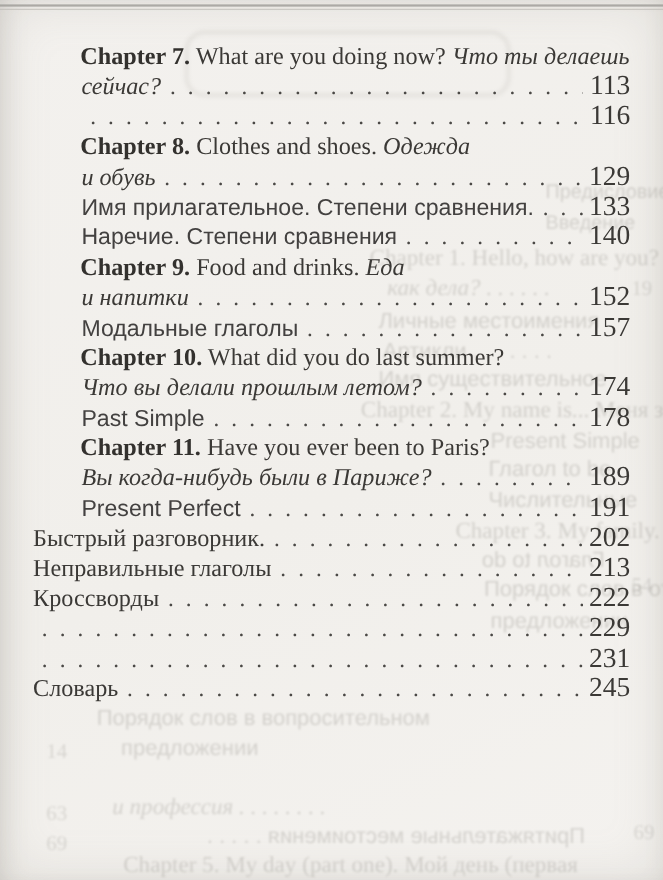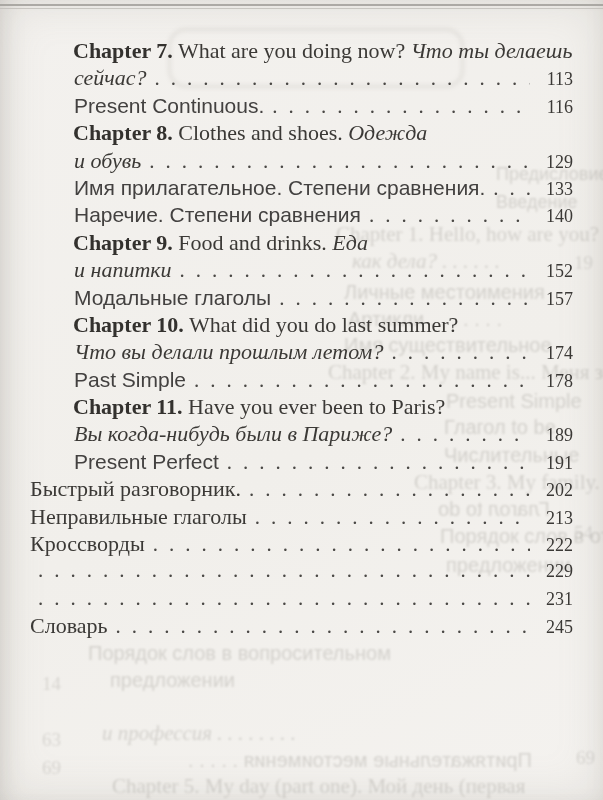--- a/index.html
+++ b/index.html
@@ -34,21 +34,21 @@
   .row{display:flex;align-items:baseline;height:27.4px;line-height:27.4px;
        font-size:22px;white-space:nowrap;}
   .row.ind{padding-left:44px;}
   .txt{flex:0 0 auto;}
   .seg-chapter{font-weight:bold;color:#33312e;margin-left:43px;}
   .seg-en{color:#3b3936;}
   .seg-ru{font-style:italic;color:#3b3936;}
   .seg-sub{font-family:"Liberation Sans",sans-serif;font-size:21px;color:#434140;}
   .leader{flex:1 1 auto;overflow:hidden;text-align:right;letter-spacing:11px;
           margin:0 3px 0 8px;color:#4a4845;font-size:21px;}
-  .page-num{flex:0 0 auto;min-width:40px;text-align:right;font-size:18px;color:#3b3936;}
+  .page-num{flex:0 0 auto;min-width:40px;text-align:right;font-size:25px;color:#3b3936;}
 </style>
 </head>
 <body>
 
 <div class="page">
   <div class="top-rule-1"></div>
   <div class="top-rule-2"></div>
 
   <div class="ghost-layer">
     <div class="ghost-rect"></div>
@@ -83,21 +83,20 @@
   <div class="toc">
       <div class="row">
         <span class="txt"><span class="seg-chapter">Chapter 7.</span><span class="seg-en"> What are you doing now? </span><span class="seg-ru">Что ты делаешь</span></span>
       </div>
       <div class="row ind">
         <span class="txt"><span class="seg-ru">сейчас?</span></span>
         <span class="leader">........................................</span>
         <span class="page-num">113</span>
       </div>
       <div class="row ind">
-        <span class="txt"><span class="seg-sub">Present Continuous.</span></span>
         <span class="leader">........................................</span>
         <span class="page-num">116</span>
       </div>
       <div class="row">
         <span class="txt"><span class="seg-chapter">Chapter 8.</span><span class="seg-en"> Clothes and shoes. </span><span class="seg-ru">Одежда</span></span>
       </div>
       <div class="row ind">
         <span class="txt"><span class="seg-ru">и обувь</span></span>
         <span class="leader">........................................</span>
         <span class="page-num">129</span>

